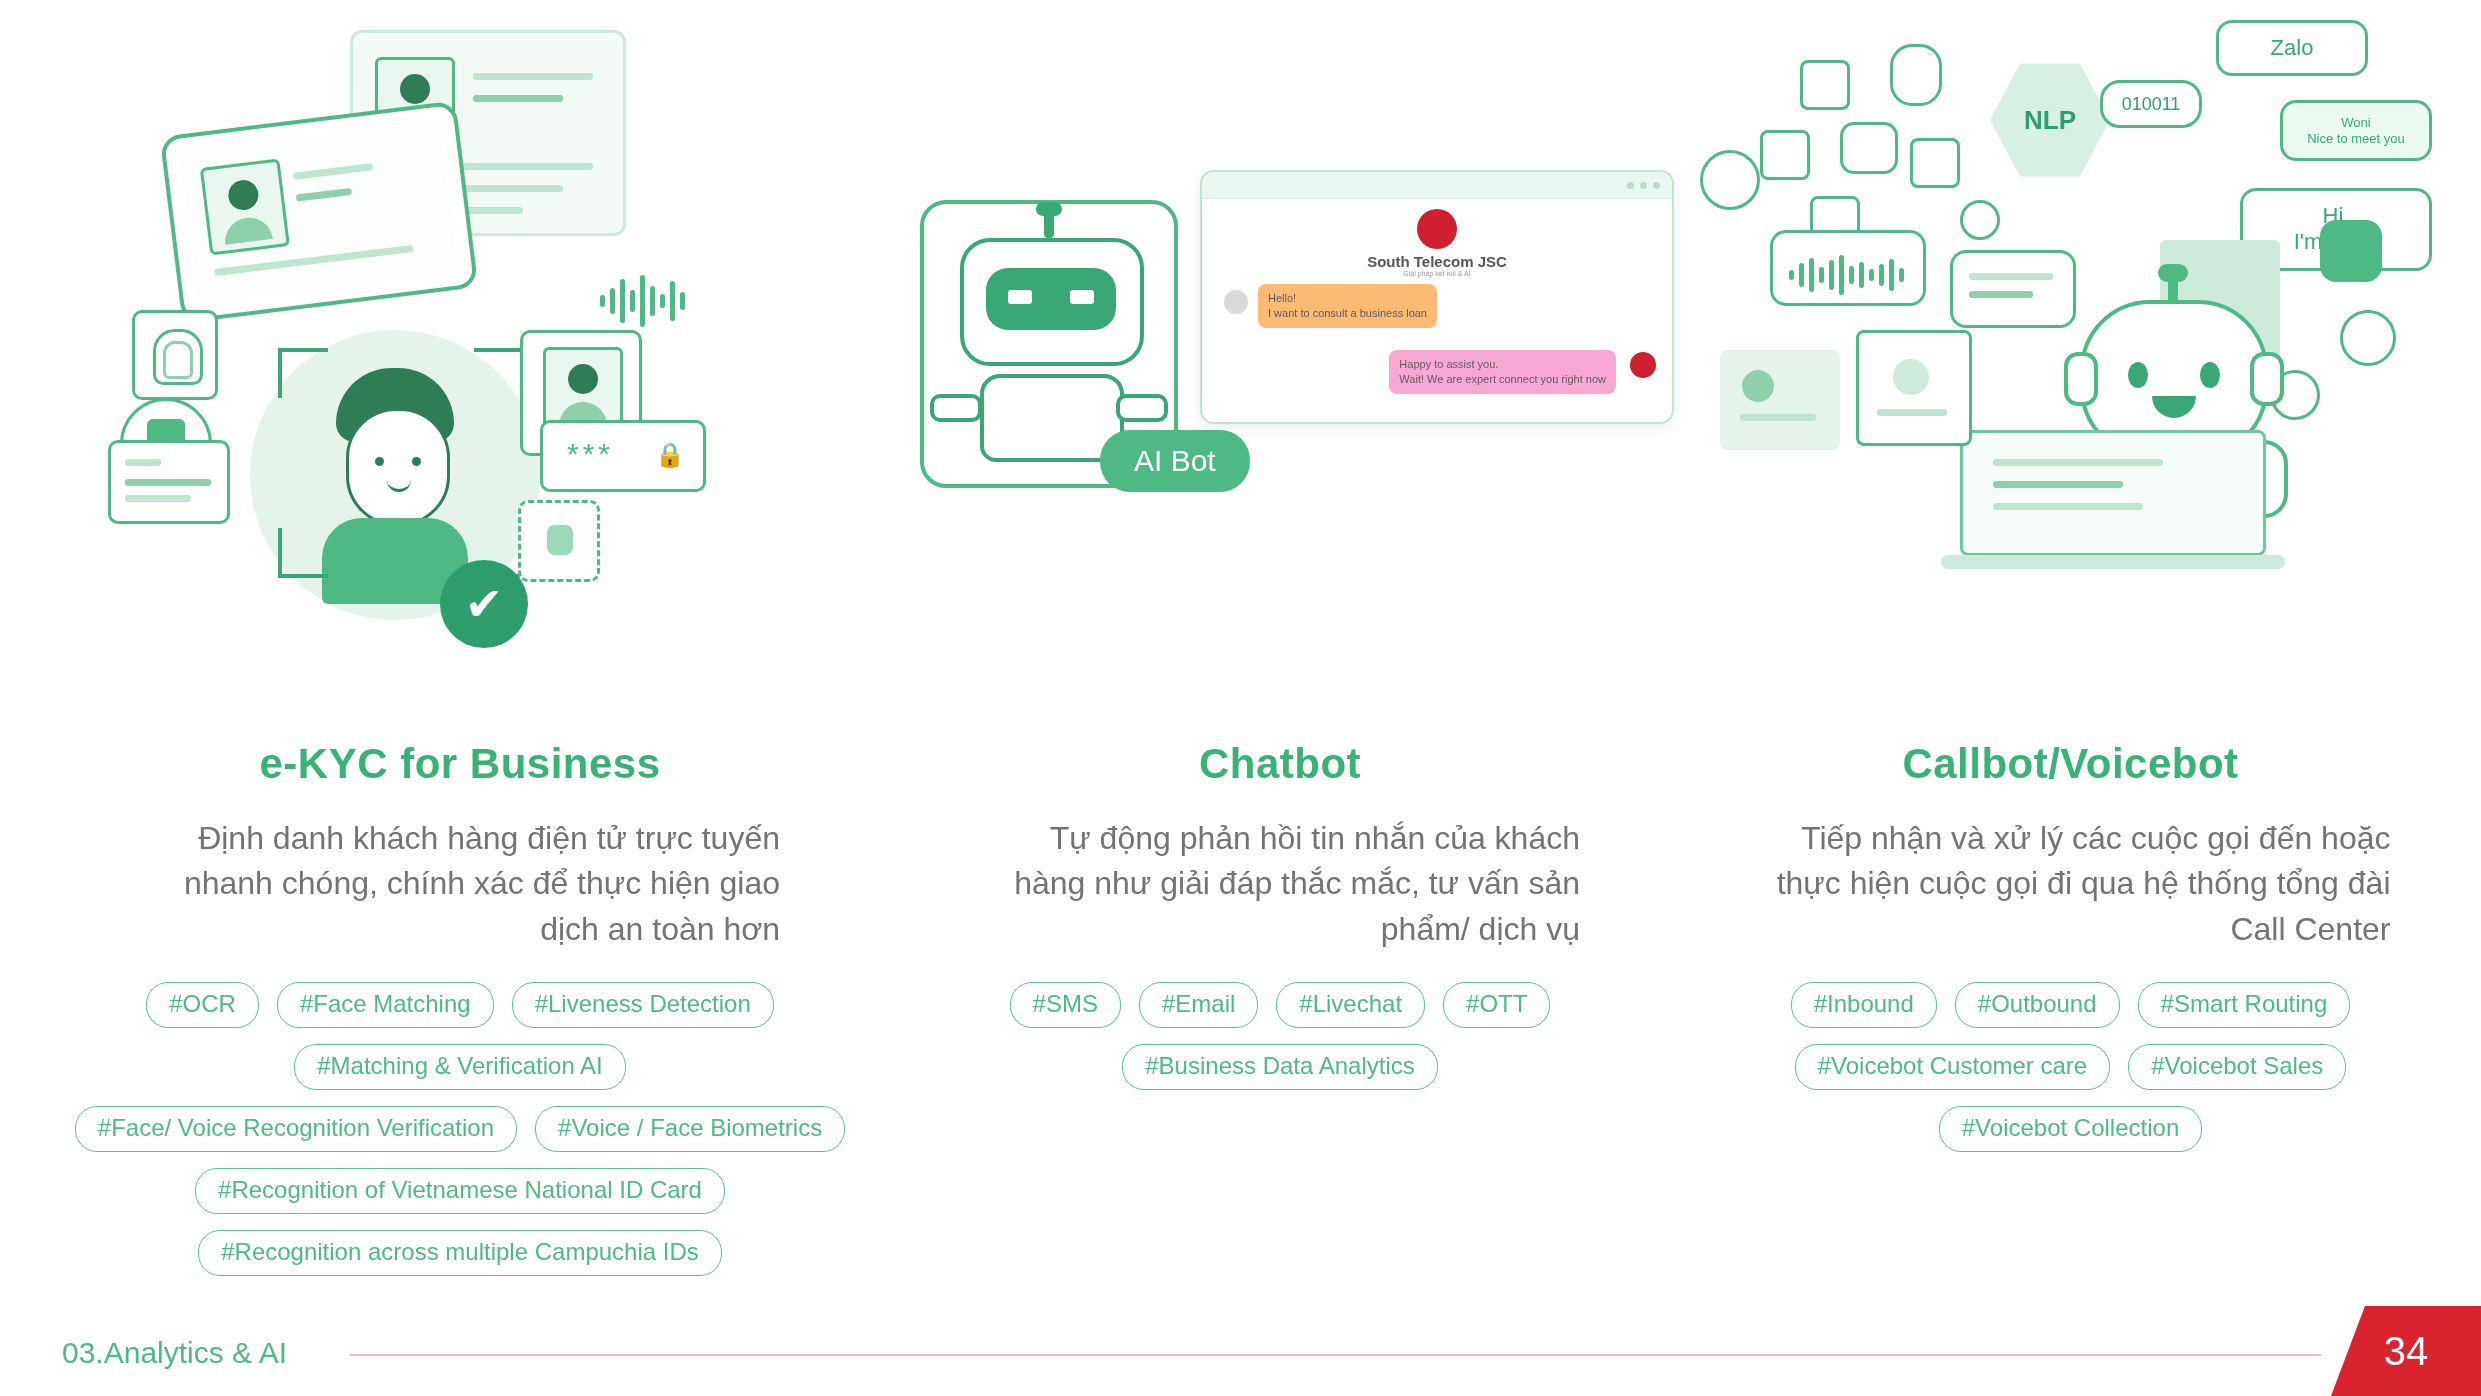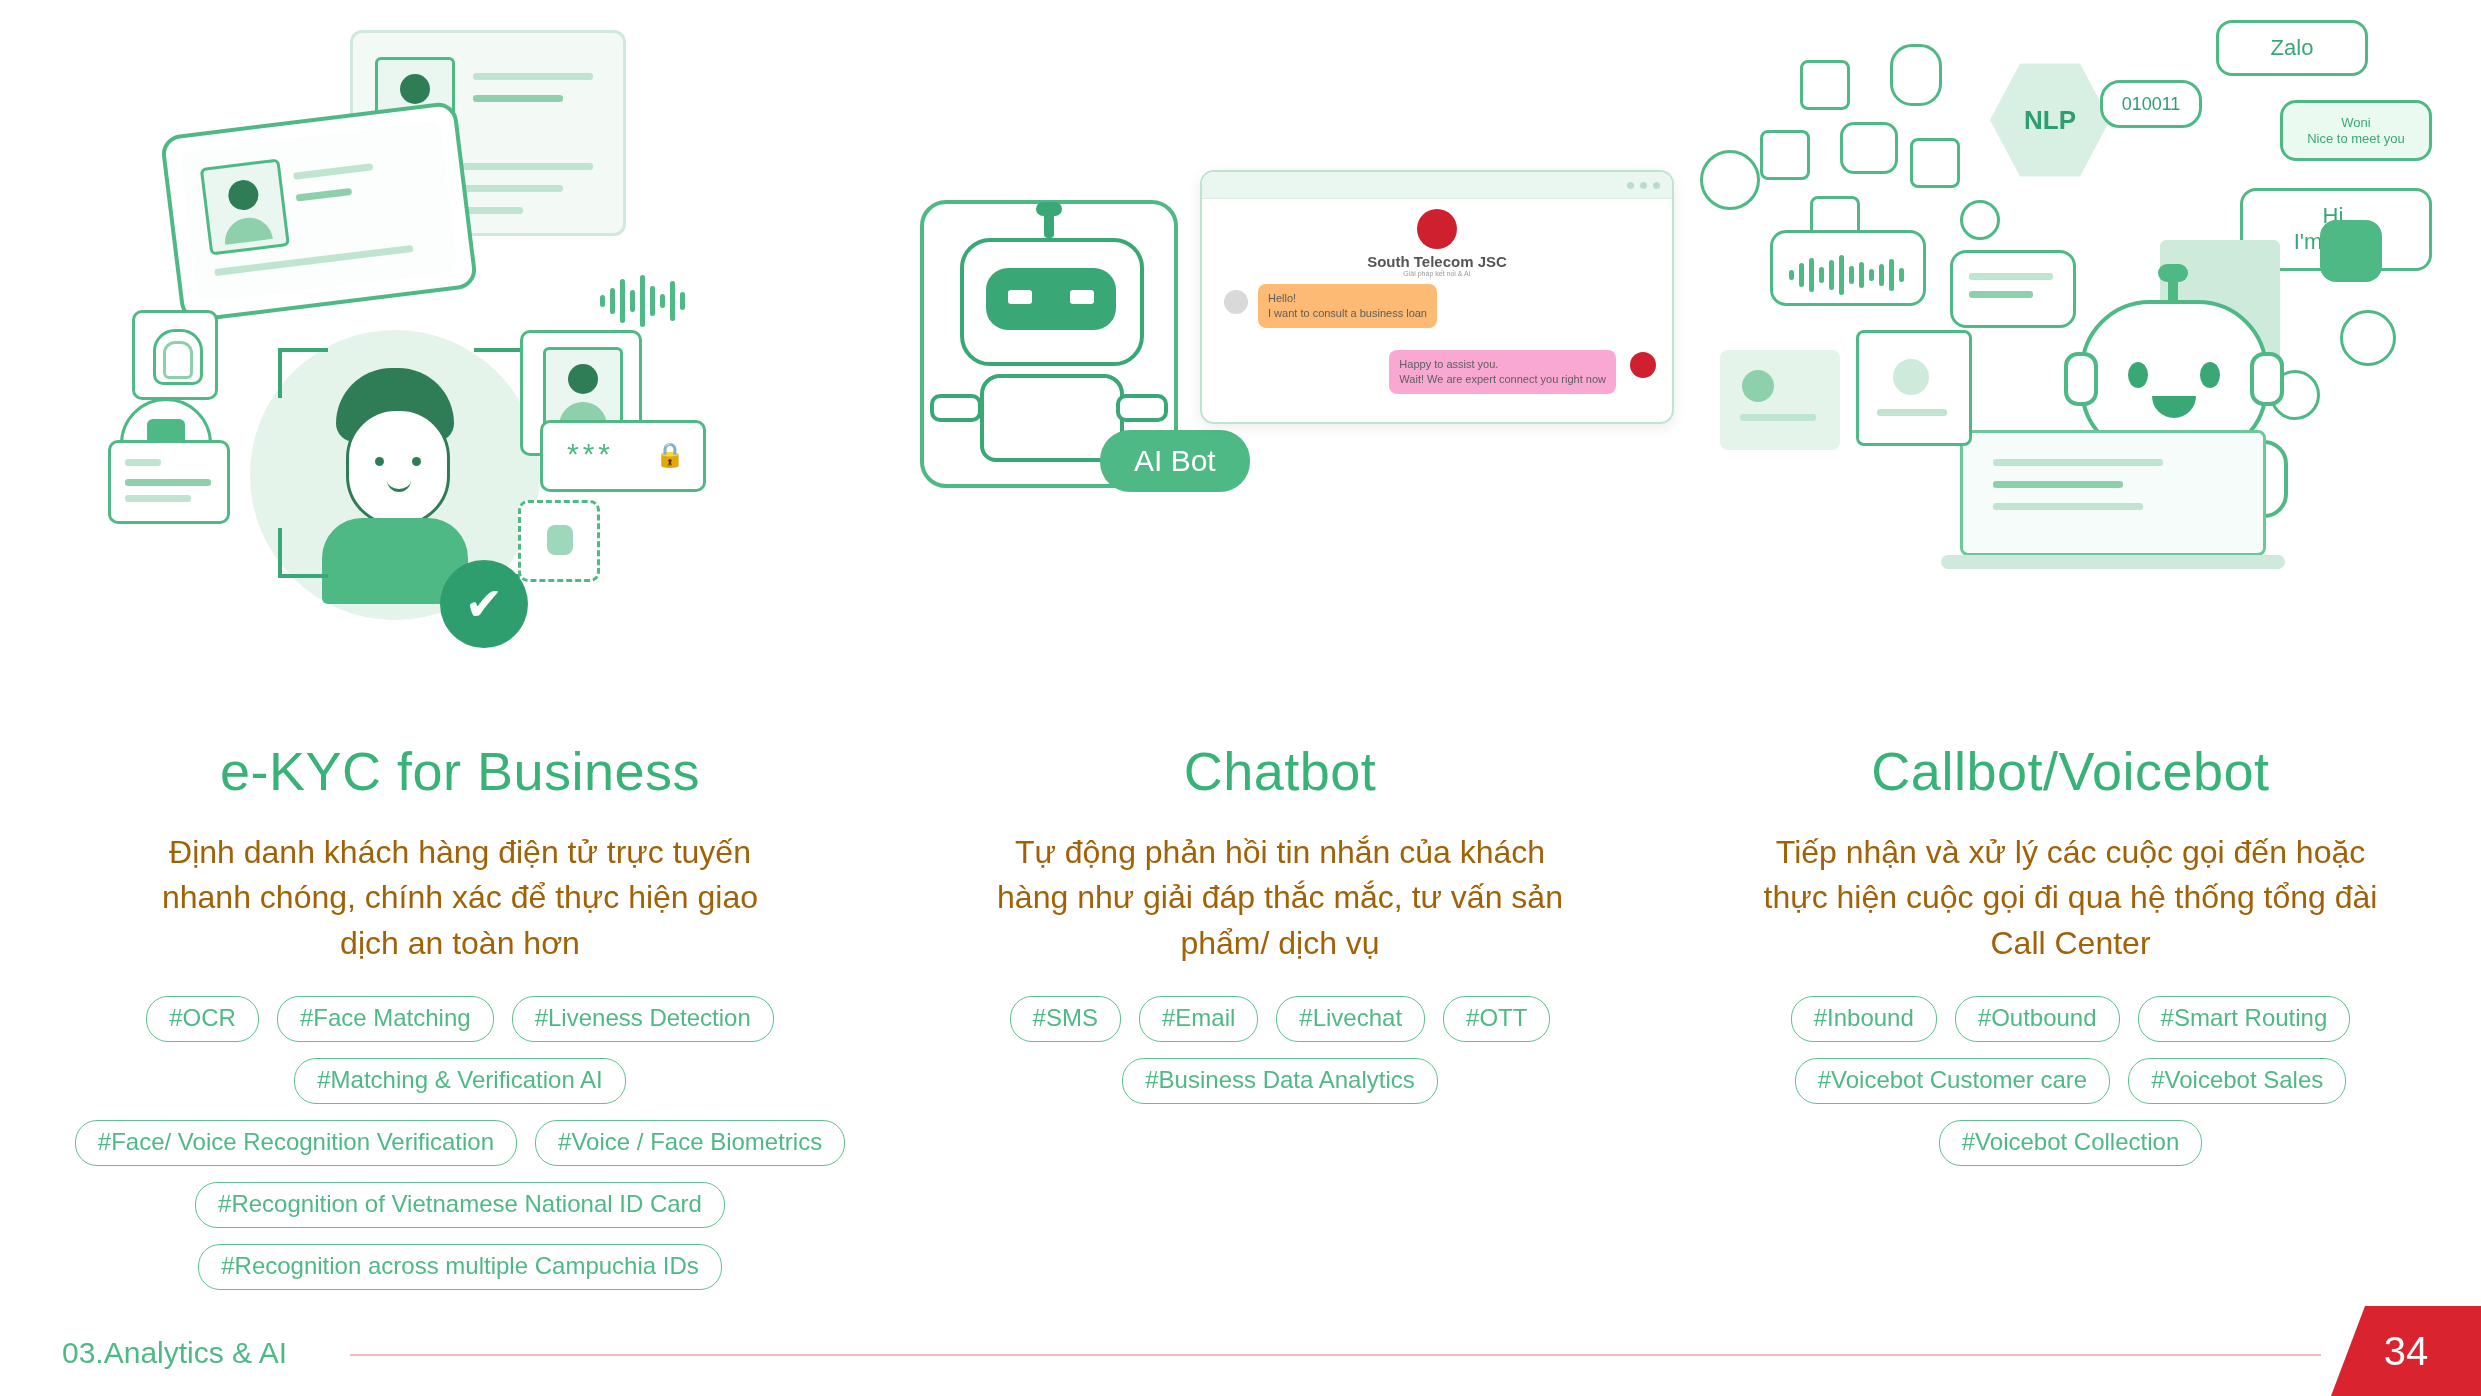--- a/index.html
+++ b/index.html
@@ -40,31 +40,31 @@
   .col-2 { width: 760px; }
   .col-3 { width: 821px; }
 
   .art {
     position: relative;
     height: 740px;
   }
 
   .col-title {
     text-align: center;
-    font-size: 54px;
-    font-weight: normal;
+    font-size: 42px;
+    font-weight: bold;
     color: #38b277;
     letter-spacing: 0.5px;
     margin: 0 0 28px 0;
   }
   .col-desc {
-    text-align: center;
+    text-align: right;
     font-size: 32px;
     line-height: 1.42;
-    color: #a16207;
+    color: #737373;
     margin: 0 auto 30px auto;
     max-width: 640px;
   }
   .col-desc.narrow { max-width: 600px; }
 
   .tags {
     display: flex;
     flex-wrap: wrap;
     justify-content: center;
     gap: 16px 18px;

